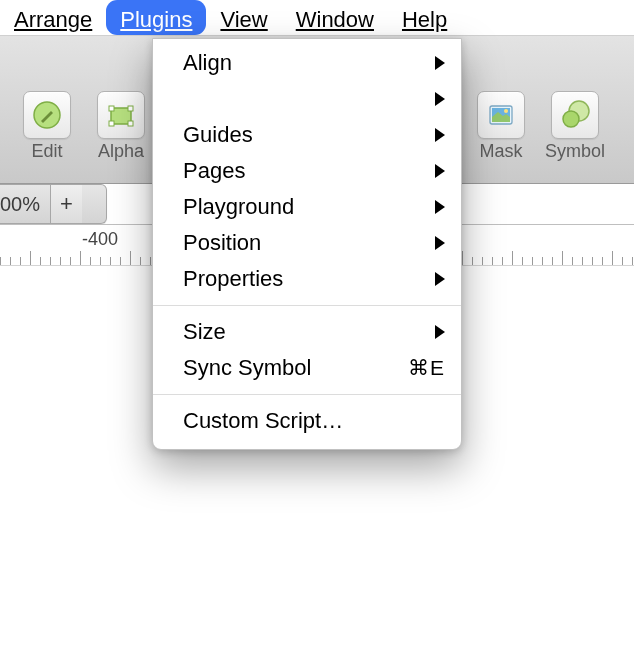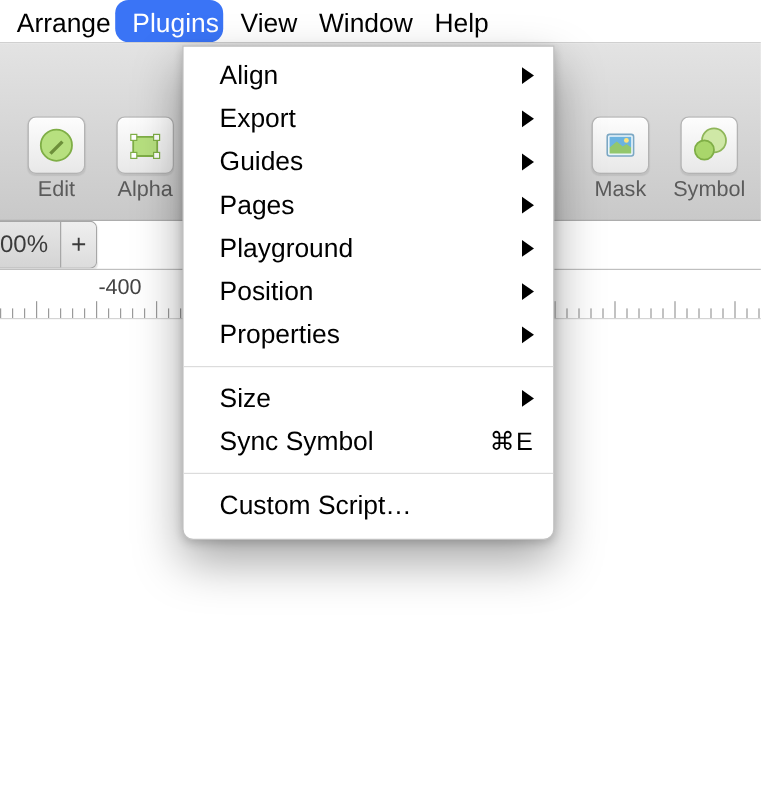--- a/index.html
+++ b/index.html
@@ -18,46 +18,47 @@
     top: 0; left: 0; right: 0;
     height: 36px;
     background: #ffffff;
     display: flex;
     align-items: stretch;
     font-size: 22px;
     color: #000;
     border-bottom: 1px solid #d0d0d0;
   }
   .menubar-item {
-    padding: 4px 4px 0 14px;
+    padding: 4px 14px 0 14px;
     display: flex;
     align-items: center;
     cursor: default;
+    text-decoration: underline;
   }
   .menubar-item.active {
     background: #3a74f6;
     color: #fff;
     border-radius: 11px;
   }
 
   
   .toolbar-area {
     position: absolute;
     top: 36px; left: 0; right: 0;
     height: 148px;
     background: linear-gradient(#e3e3e3, #c9c9c9);
     border-bottom: 1px solid #9a9a9a;
   }
   .toolbar {
     position: absolute;
-    left: 0; right: 0;
+    left: 0; right: 16px;
     top: 55px;
     height: 82px;
     display: flex;
-    align-items: center;
+    align-items: flex-start;
   }
   .tool {
     width: 74px;
     display: flex;
     flex-direction: column;
     align-items: center;
     gap: 2px;
     color: #5b5b5b;
     font-size: 18px;
   }
@@ -230,21 +231,21 @@
         <svg width="36" height="36" viewBox="0 0 36 36">
           <circle cx="22" cy="14" r="10" fill="#cfe8a6" stroke="#8fb65a" stroke-width="1.5"></circle>
           <circle cx="14" cy="22" r="8" fill="#a9d66b" stroke="#7fae46" stroke-width="1.5"></circle>
         </svg>
       </div>
       <span>Symbol</span>
     </div>
   </div>
 </div>
 
-<div class="zoombar" style="width:81px">
+<div class="zoombar" style="width:107px">
   <span class="zoomval">00%</span>
   <span class="plusbtn">+</span>
 </div>
 
 <div class="ruler-container">
   <span class="ruler-number">-400</span>
   <div class="ruler-ticks" id="ruler-ticks">
       <div class="tick" style="left: 462px; height: 14px;"></div>
       <div class="tick" style="left: 472px; height: 8px;"></div>
       <div class="tick" style="left: 482px; height: 8px;"></div>
@@ -282,21 +283,20 @@
     </div>
 </div>
 
 <div class="menu">
 
   <div class="row">
     <span class="label">Align</span>
     <span class="arrow"></span>
   </div>
   <div class="row">
-    <span class="label">Export</span>
     <span class="arrow"></span>
   </div>
   <div class="row">
     <span class="label">Guides</span>
     <span class="arrow"></span>
   </div>
   <div class="row">
     <span class="label">Pages</span>
     <span class="arrow"></span>
   </div>

